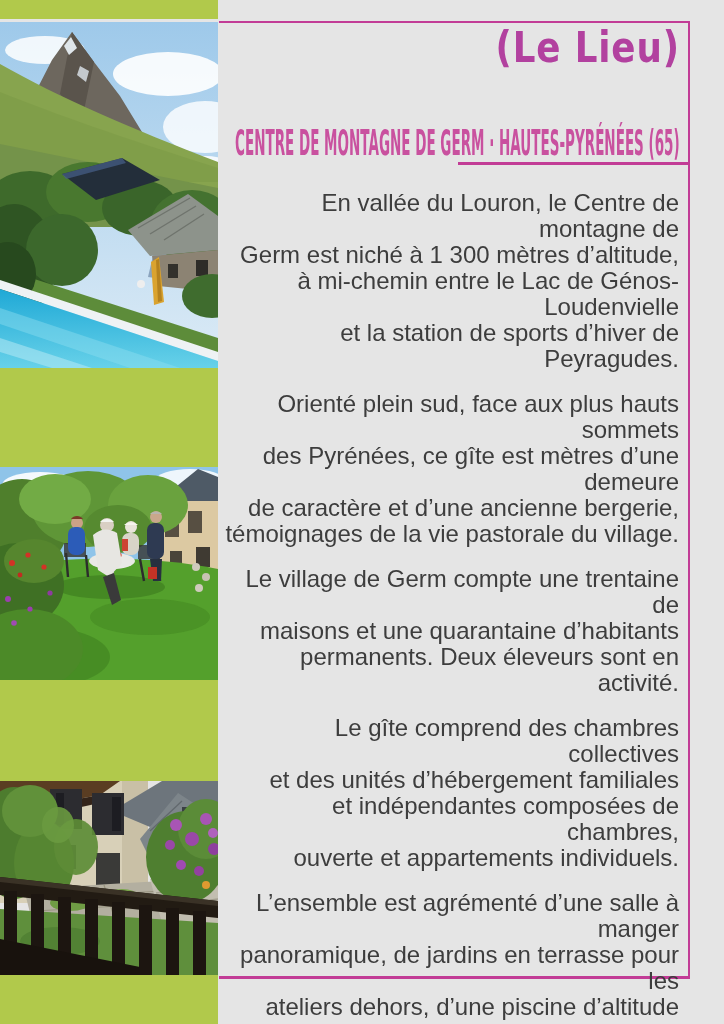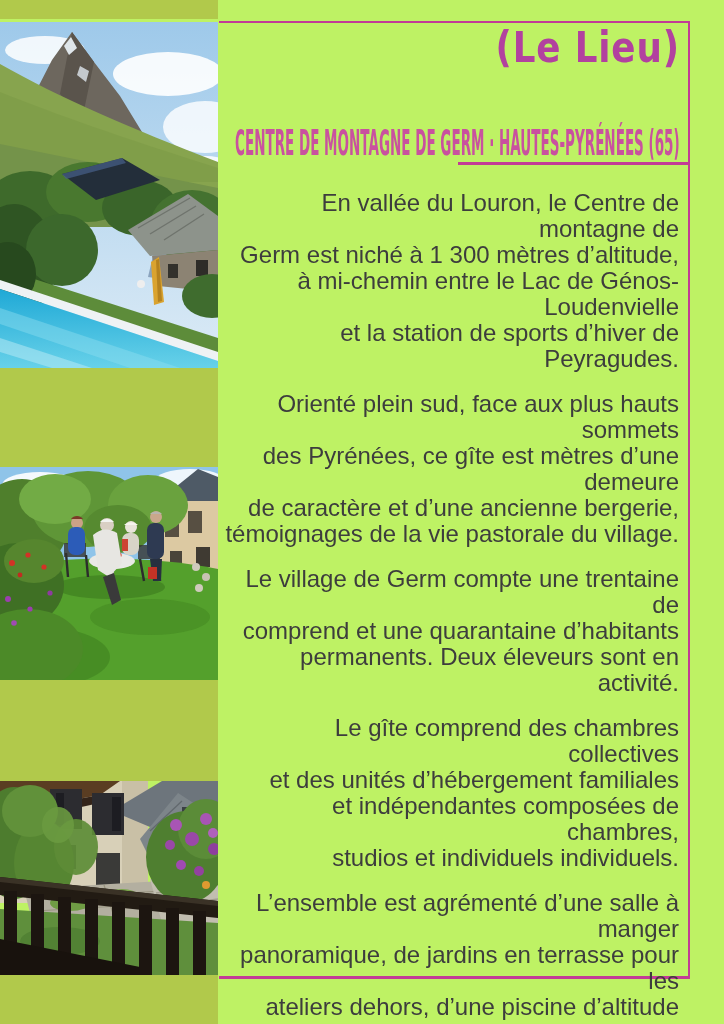--- a/index.html
+++ b/index.html
@@ -6,21 +6,21 @@
     --color-accent:#c23c96;
     --color-title_pink:#b2419f;
     --color-subtitle_pink:#c9519f;
     --color-green:#b1c94b;
     --color-text:#3d3d3d;
   }
   *{margin:0;padding:0;box-sizing:border-box;}
   html,body{background:#ffffff;}
   .page{
     position:relative;width:724px;height:1024px;margin:0 auto;
-    background:#bef264;overflow:hidden;
+    background:#e5e5e5;overflow:hidden;
     font-family:"Liberation Sans",sans-serif;
   }
   
   .strip{position:absolute;left:0;top:0;width:218px;height:1024px;}
   .green-block{position:absolute;left:0;width:218px;background:var(--color-green);}
   .gb1{top:0;height:19px;}
   .gb2{top:368px;height:99px;}
   .gb3{top:680px;height:101px;}
   .gb4{top:975px;height:49px;}
   .photo{position:absolute;left:0;width:218px;overflow:hidden;}
@@ -281,26 +281,26 @@
     <div class="body-text">
       <p>En vallée du Louron, le Centre de montagne de
 Germ est niché à 1 300 mètres d’altitude,
 à mi-chemin entre le Lac de Génos-Loudenvielle
 et la station de sports d’hiver de Peyragudes.</p>
       <p>Orienté plein sud, face aux plus hauts sommets
 des Pyrénées, ce gîte est mètres d’une demeure
 de caractère et d’une ancienne bergerie,
 témoignages de la vie pastorale du village.</p>
       <p>Le village de Germ compte une trentaine de
-comprend et une quarantaine d’habitants
+maisons et une quarantaine d’habitants
 permanents. Deux éleveurs sont en activité.</p>
       <p>Le gîte comprend des chambres collectives
 et des unités d’hébergement familiales
 et indépendantes composées de chambres,
-studios et individuels individuels.</p>
+ouverte et appartements individuels.</p>
       <p>L’ensemble est agrémenté d’une salle à manger
 panoramique, de jardins en terrasse pour les
 ateliers dehors, d’une piscine d’altitude ouverte
 dès mai, de trois salons avec cheminée, de belles
 salles pour se reposer, d’une magnifique salle
 de pratique dans un ancien fenil (80 m2),
 avec parquet en châtaignier et dotée d’une belle
 acoustique, d’un grand parking communal...</p>
     </div>
   </section>

